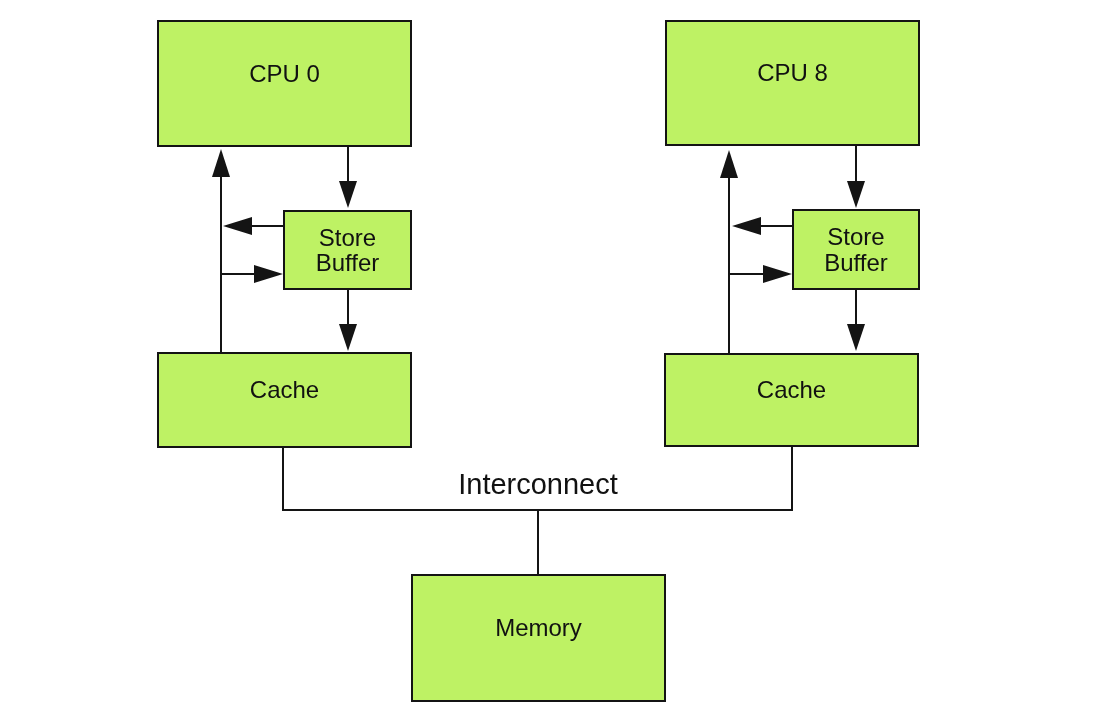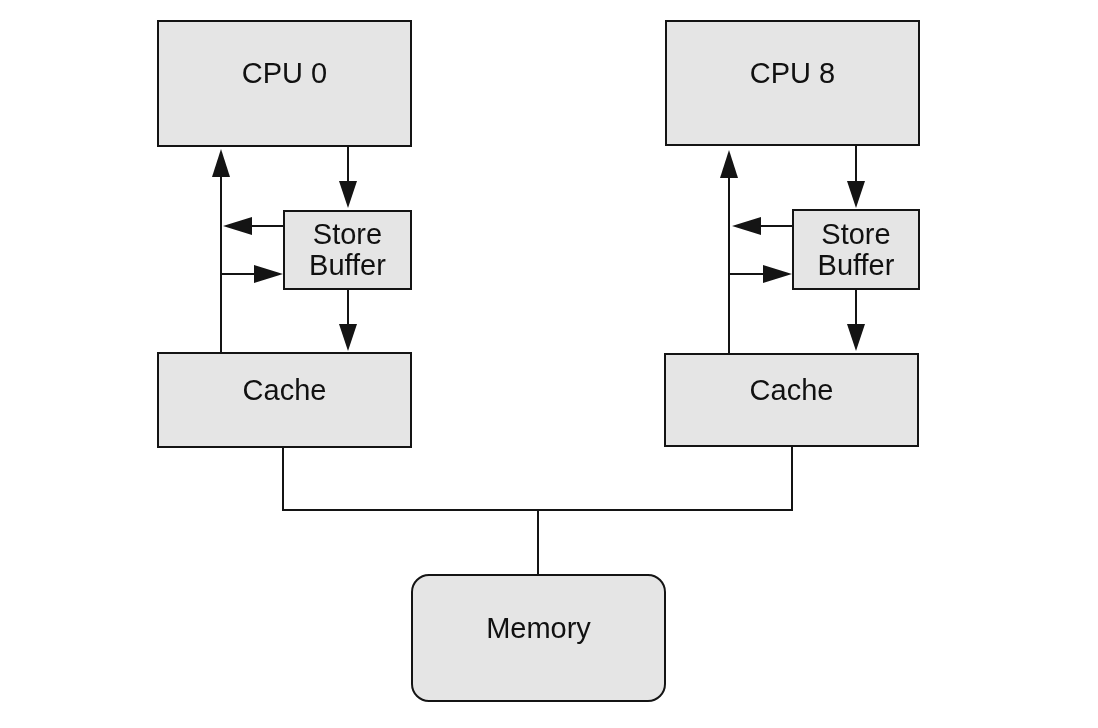--- a/index.html
+++ b/index.html
@@ -19,40 +19,40 @@
     position: absolute;
     left: 0;
     top: 0;
     width: 1098px;
     height: 728px;
   }
   .node {
     position: absolute;
     box-sizing: border-box;
     border: 2px solid #141414;
-    background: #e5e5e5;
+    background: #bef264;
     display: flex;
     align-items: center;
     justify-content: center;
     color: #111111;
-    font-size: 29px;
+    font-size: 24px;
     line-height: 1.06;
     text-align: center;
     white-space: pre-line;
   }
   .node .label { display: block; }
   .node.shift-up .label { transform: translateY(-10px); }
 
   .cpu0    { left: 157px; top: 20px;  width: 255px; height: 127px; }
   .cpu1    { left: 665px; top: 20px;  width: 255px; height: 126px; }
   .sb0     { left: 283px; top: 210px; width: 129px; height: 80px;  }
   .sb1     { left: 792px; top: 209px; width: 128px; height: 81px;  }
   .cache0  { left: 157px; top: 352px; width: 255px; height: 96px;  }
   .cache1  { left: 664px; top: 353px; width: 255px; height: 94px;  }
-  .memory  { left: 411px; top: 574px; width: 255px; height: 128px; border-radius: 18px; }
+  .memory  { left: 411px; top: 574px; width: 255px; height: 128px; }
 
   .bus-label {
     position: absolute;
     left: 538px;
     top: 468px;
     transform: translateX(-50%);
     font-size: 29px;
     color: #111111;
     white-space: nowrap;
   }
@@ -117,14 +117,15 @@
   </div>
 
   <div class="node cache1 shift-up">
     <span class="label">Cache</span>
   </div>
 
   <div class="node memory shift-up">
     <span class="label">Memory</span>
   </div>
 
+  <div class="bus-label">Interconnect</div>
 
 </div>
 
 </body></html>

